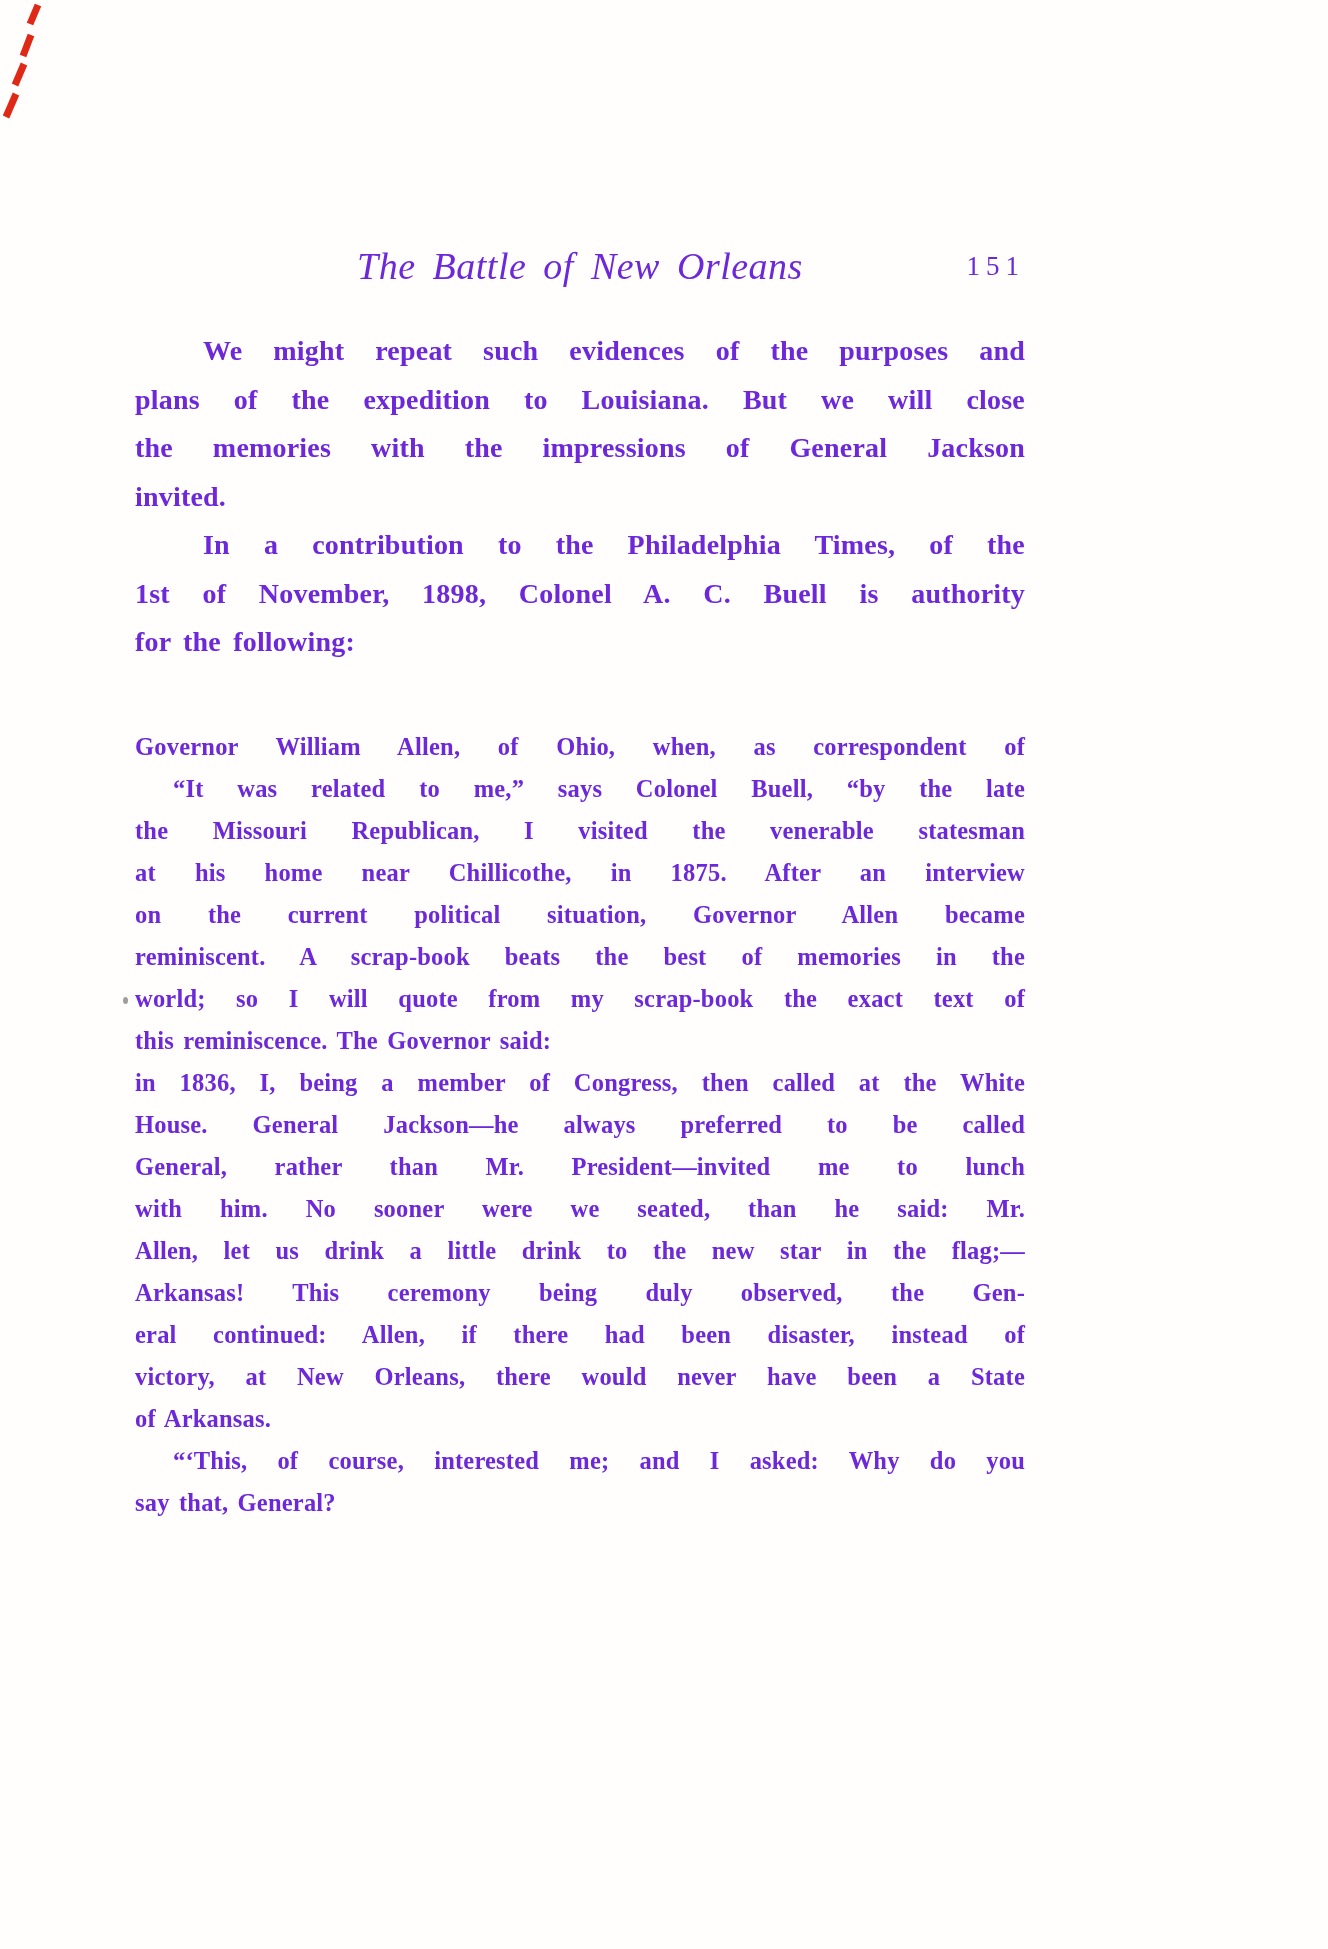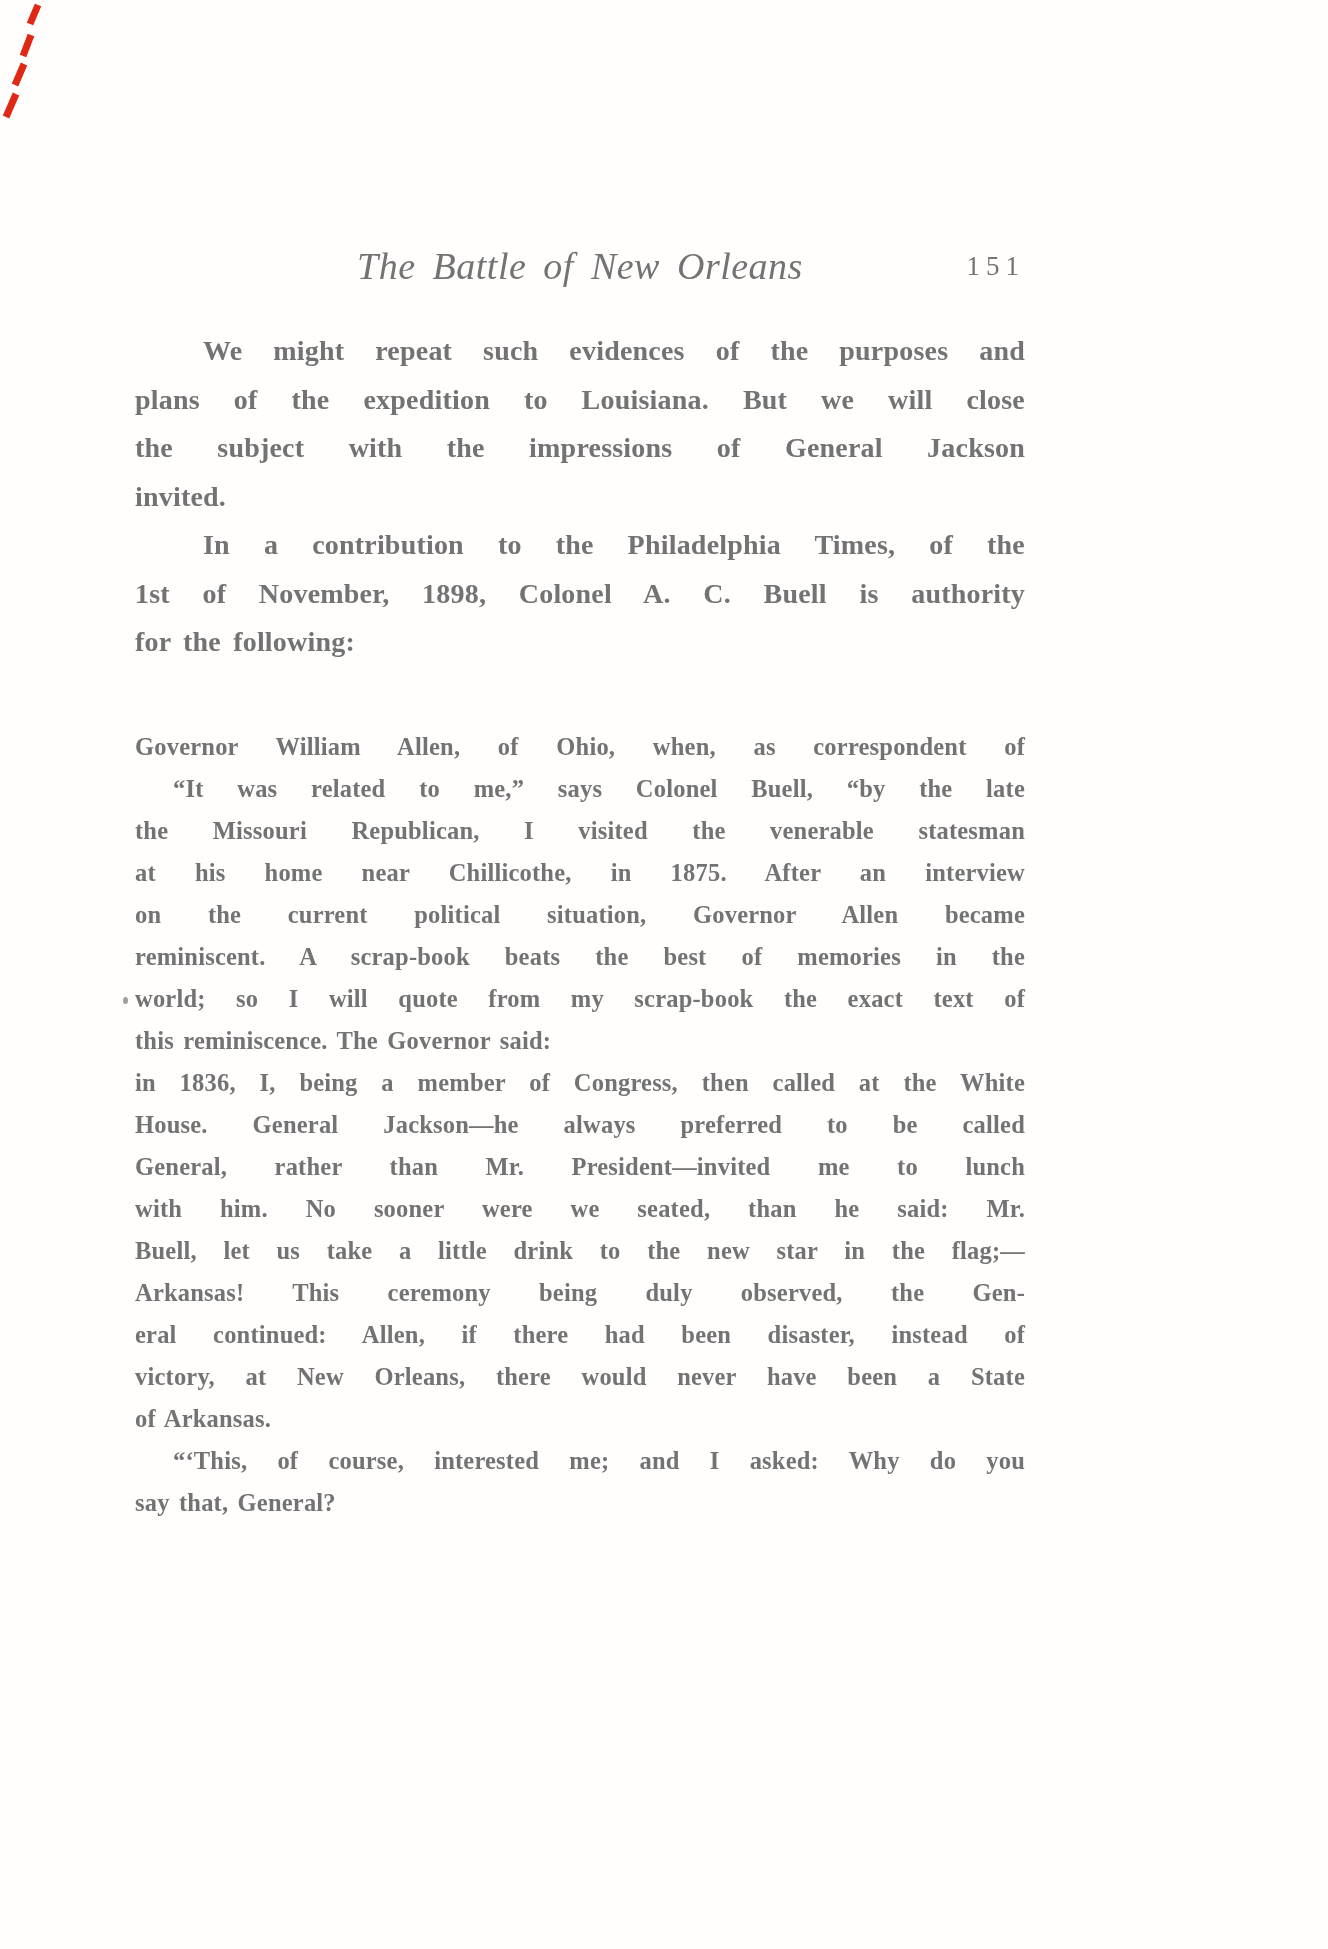--- a/index.html
+++ b/index.html
@@ -81,39 +81,39 @@
     width: 5px;
     height: 7px;
     border-radius: 50%;
     background: #8d8d8d;
     opacity: 0.85;
   }
 </style>
 </head>
 <body>
 
-<div class="page" style="background: rgb(255, 254, 253); color: #737373;">
+<div class="page" style="background: rgb(255, 254, 253); color: #6d28d9;">
 
   <svg class="red-marks" width="60" height="130" viewBox="0 0 60 130">
     <path class="red-stroke" d="M38,5 L30,24" stroke-width="7" fill="none" stroke="#df2815"></path>
     <path class="red-stroke" d="M31,35 L23,56" stroke-width="7" fill="none" stroke="#df2815"></path>
     <path class="red-stroke" d="M24,64 L15,85" stroke-width="7" fill="none" stroke="#df2815"></path>
     <path class="red-stroke" d="M16,94 L6,117" stroke-width="7" fill="none" stroke="#df2815"></path>
   </svg>
 
   <div class="page-header">
     <div class="page-title">The Battle of New Orleans</div>
     <div class="page-number">151</div>
   </div>
 
   <div class="text-block main-text">
       <div>
         <div class="line indent just">We might repeat such evidences of the purposes and</div>
         <div class="line just">plans of the expedition to Louisiana.  But we will close</div>
-        <div class="line just">the subject with the impressions of General Jackson</div>
+        <div class="line just">the memories with the impressions of General Jackson</div>
         <div class="line">invited.</div>
       </div>
       <div>
         <div class="line indent just">In a contribution to the Philadelphia Times, of the</div>
         <div class="line just">1st of November, 1898, Colonel A. C. Buell is authority</div>
         <div class="line">for the following:</div>
       </div>
     </div>
 
   <div class="text-block quote-text">
@@ -125,21 +125,21 @@
         <div class="line just">on the current political situation, Governor Allen became</div>
         <div class="line just">reminiscent.  A scrap-book beats the best of memories in the</div>
         <div class="line just">world; so I will quote from my scrap-book the exact text of</div>
         <div class="line">this reminiscence.  The Governor said:</div>
       </div>
       <div>
         <div class="line just">in 1836, I, being a member of Congress, then called at the White</div>
         <div class="line just">House.  General Jackson—he always preferred to be called</div>
         <div class="line just">General, rather than Mr. President—invited me to lunch</div>
         <div class="line just">with him.  No sooner were we seated, than he said: Mr.</div>
-        <div class="line just">Buell, let us take a little drink to the new star in the flag;—</div>
+        <div class="line just">Allen, let us drink a little drink to the new star in the flag;—</div>
         <div class="line just">Arkansas!  This ceremony being duly observed, the Gen-</div>
         <div class="line just">eral continued: Allen, if there had been disaster, instead of</div>
         <div class="line just">victory, at New Orleans, there would never have been a State</div>
         <div class="line">of Arkansas.</div>
       </div>
       <div>
         <div class="line indent just">“‘This, of course, interested me; and I asked: Why do you</div>
         <div class="line">say that, General?</div>
       </div>
     </div>

